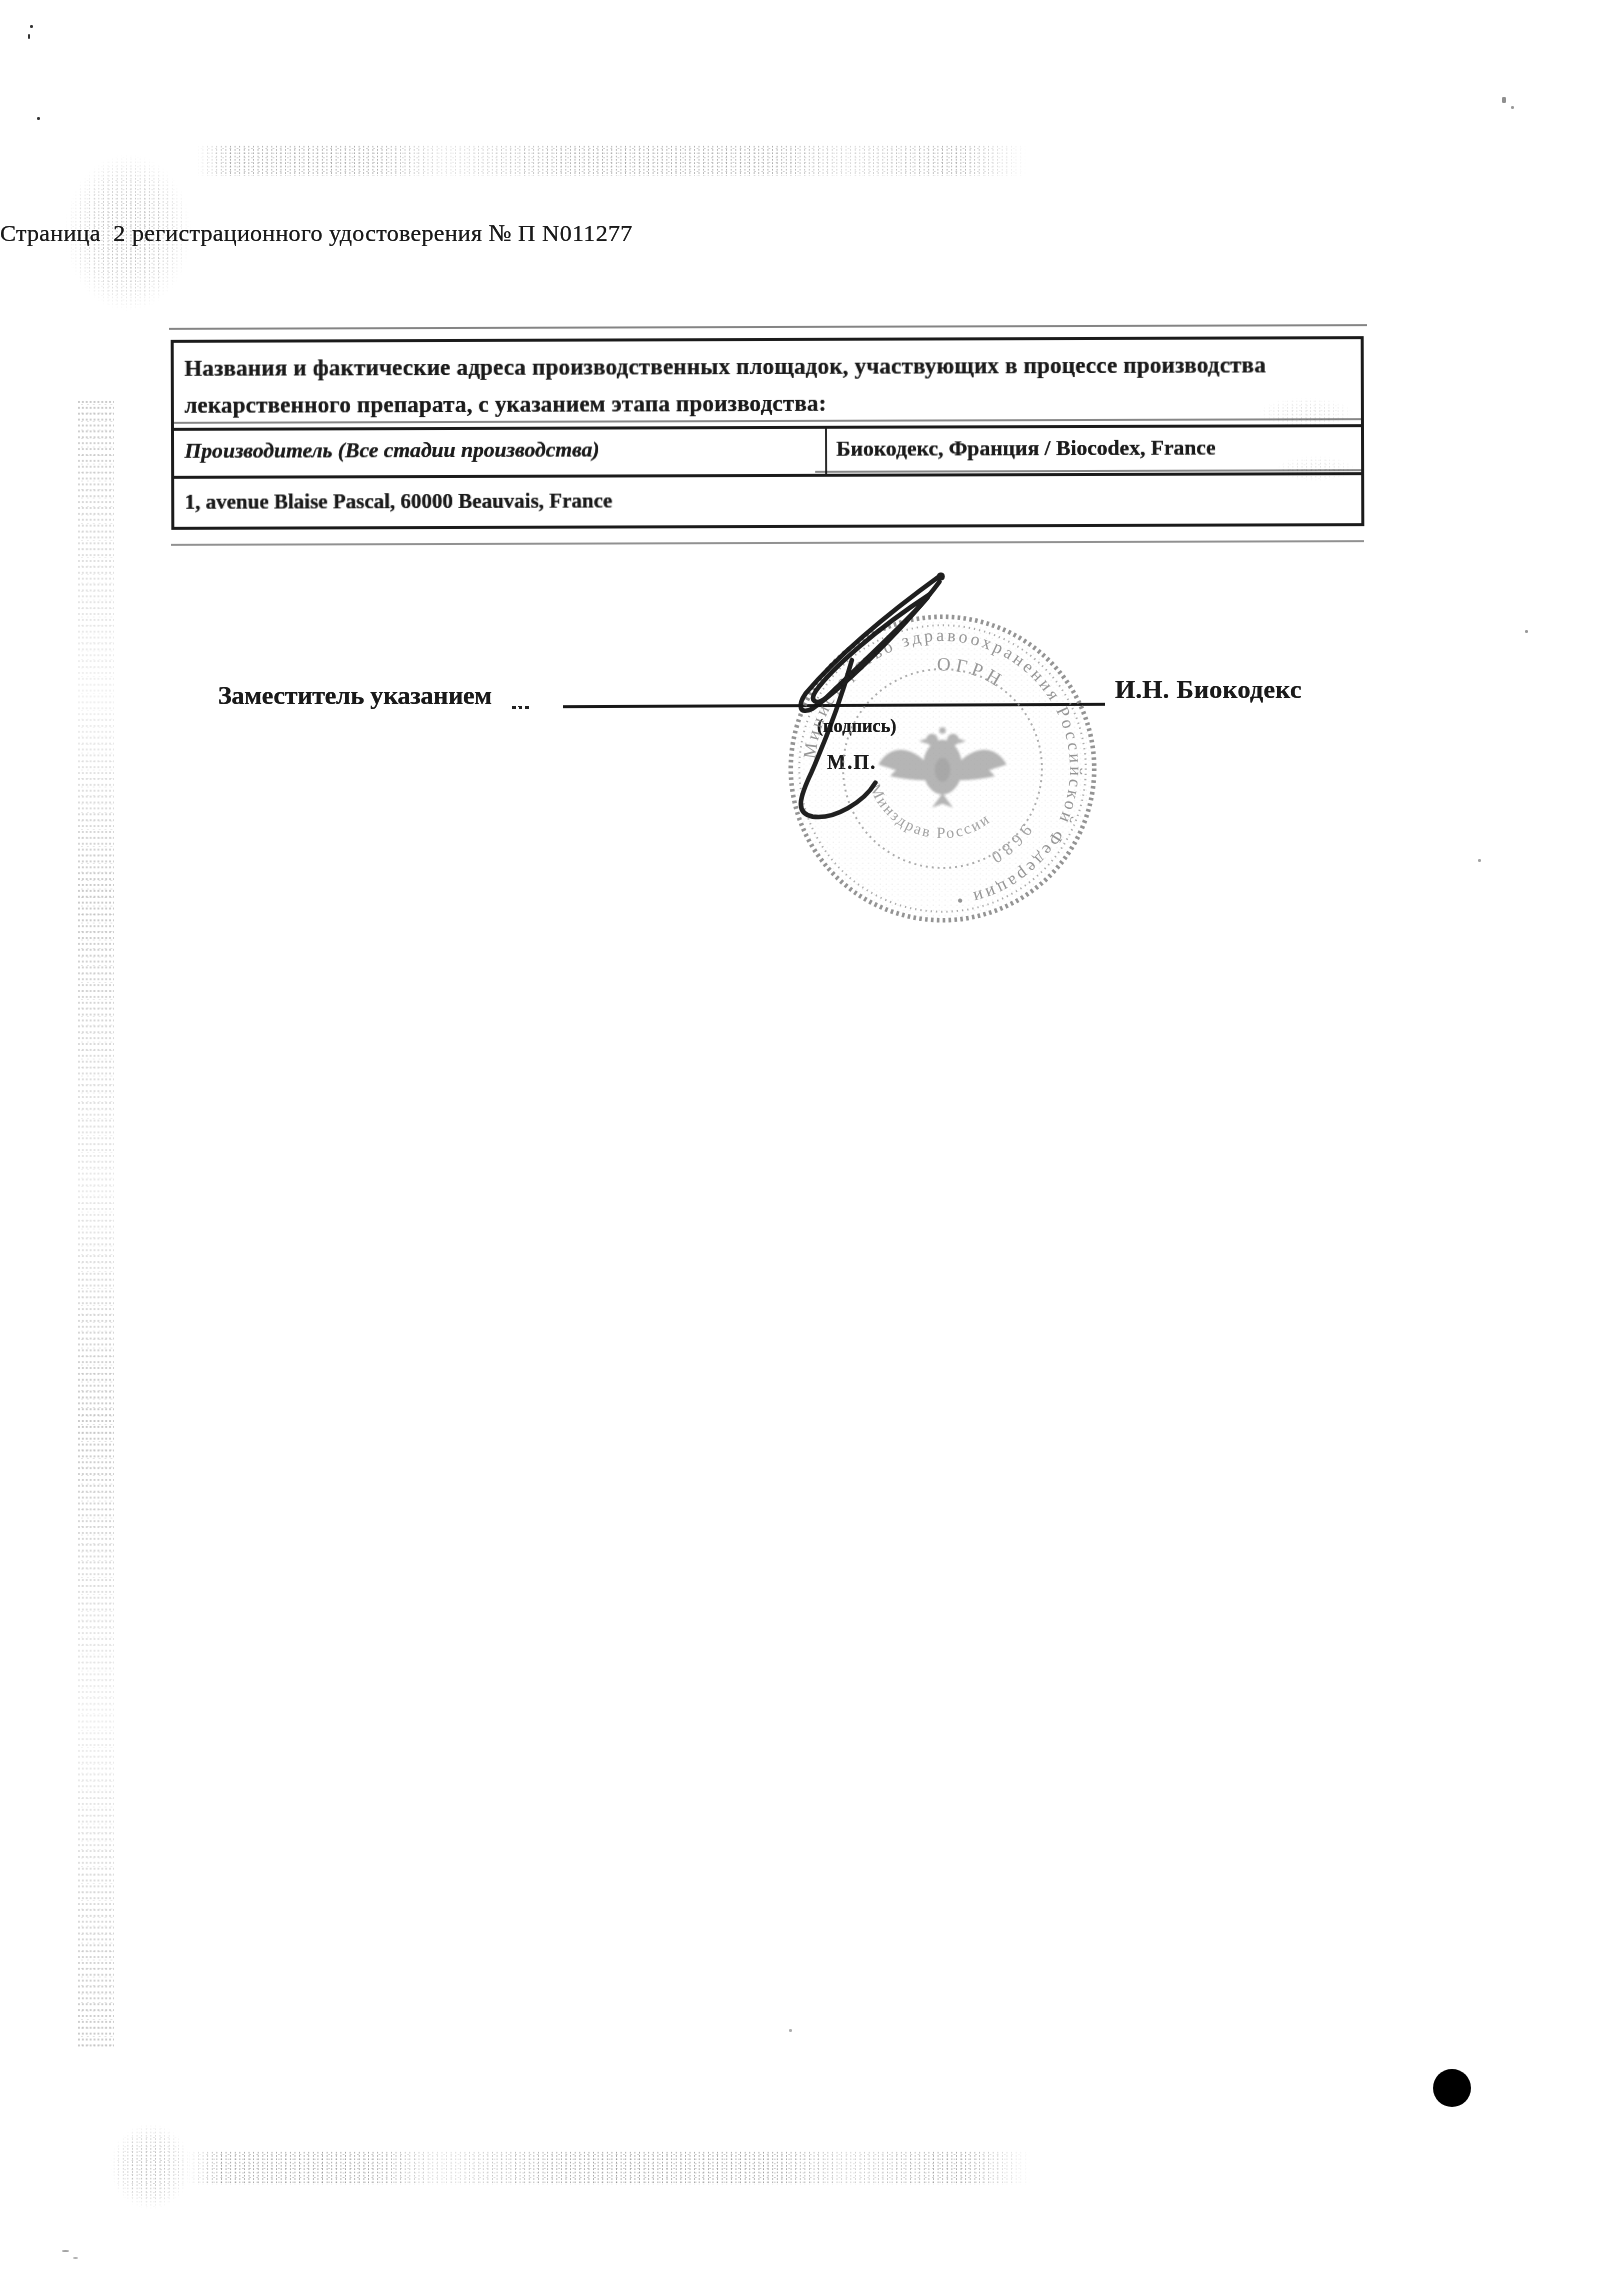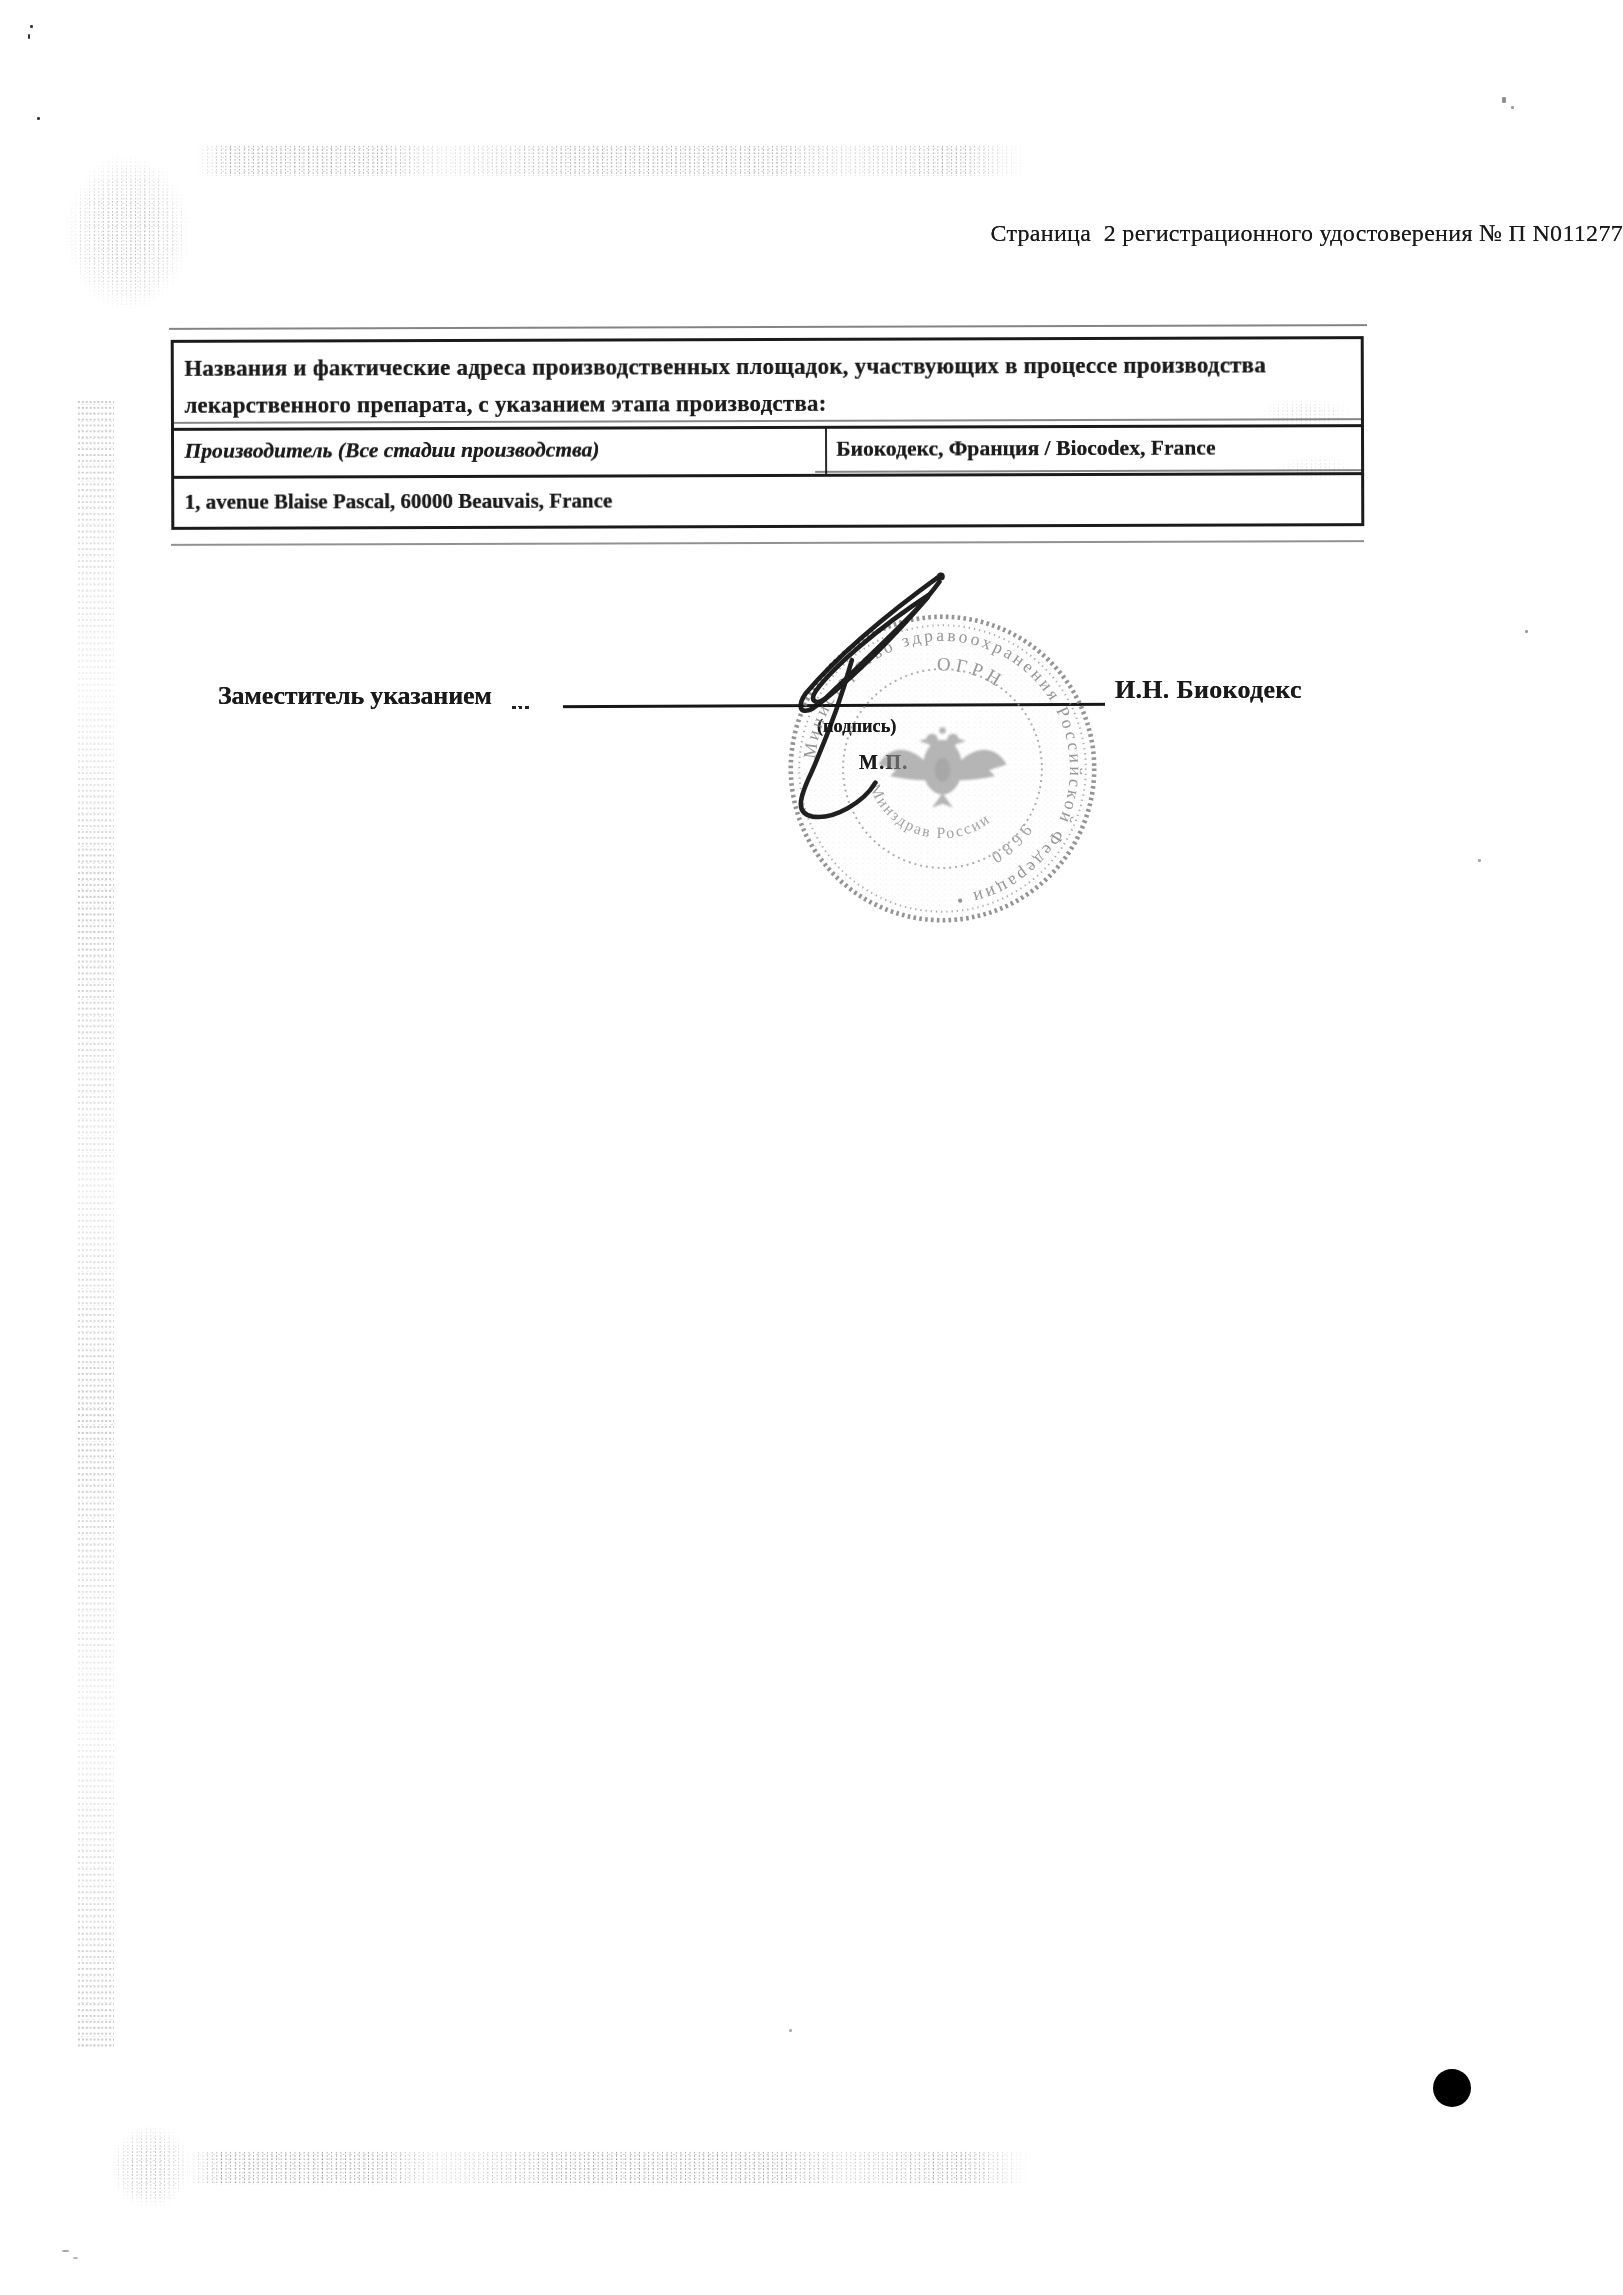--- a/index.html
+++ b/index.html
@@ -6,22 +6,22 @@
   body{
     width:1623px;height:2295px;position:relative;background:#ffffff;overflow:hidden;
     font-family:"Liberation Serif","DejaVu Serif",serif;color:#1a1a1a;
   }
   .abs{position:absolute;}
   .ink{color:#1a1a1a;text-shadow:0 0 0.4px rgba(20,20,20,.85);}
   .blur{filter:blur(0.2px);}
 
   
   .page-header{
-    left:0;right:0;top:220px;text-align:right;
-    font-size:24px;letter-spacing:0.3px;white-space:pre;padding-left:42px;
+    left:0;right:0;top:220px;text-align:left;
+    font-size:24px;letter-spacing:0.3px;white-space:pre;
   }
 
   
   .tbl{
     left:171px;top:338px;width:1193px;box-sizing:border-box;
     border:3.3px solid #1b1b1b;
     transform:rotate(-0.18deg);
     background:transparent;
   }
   .tbl-topghost{left:169px;top:326px;width:1198px;height:2px;background:rgba(10,10,10,.5);filter:blur(0.7px);transform:rotate(-0.18deg);}
@@ -51,21 +51,21 @@
   
   .sig-position{left:218px;top:681px;font-size:26px;font-weight:bold;letter-spacing:-0.2px;}
   .sig-name{left:1115px;top:675px;font-size:26px;font-weight:bold;letter-spacing:0.3px;}
   .sig-line-dash{
     left:512px;top:706px;width:17px;height:2.6px;
     background:repeating-linear-gradient(90deg,#222 0 3.9px,transparent 3.9px 6.5px);
     transform:rotate(-0.2deg);
   }
   .sig-line{left:563px;top:704px;width:542px;height:2.6px;background:#171717;transform:rotate(-0.25deg);filter:blur(0.1px);}
   .sig-caption{left:817px;top:716px;font-size:18.3px;font-weight:600;}
-  .seal-caption{left:827px;top:751px;font-size:20px;font-weight:600;letter-spacing:1.3px;margin-left:32px;}
+  .seal-caption{left:827px;top:751px;font-size:20px;font-weight:600;letter-spacing:1.3px;}
 
   
   .noise-dots{
     background-image:
       radial-gradient(circle, rgba(0,0,0,.65) 0.7px, transparent 1px),
       radial-gradient(circle, rgba(0,0,0,.4) 0.7px, transparent 1px);
     background-size:4.6px 3.3px, 7.2px 4.6px;
     background-position:0 0, 2px 1.3px;
   }
   .band-mask{

